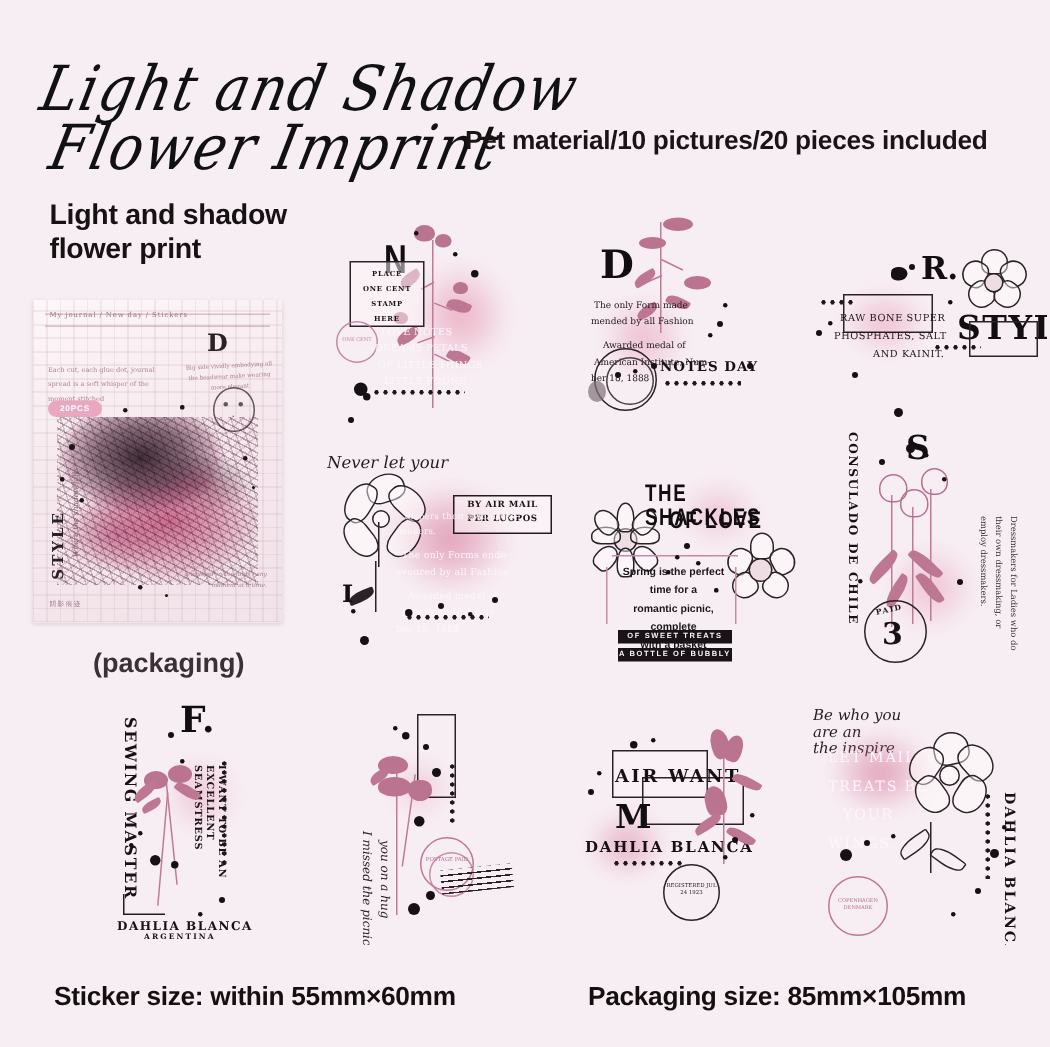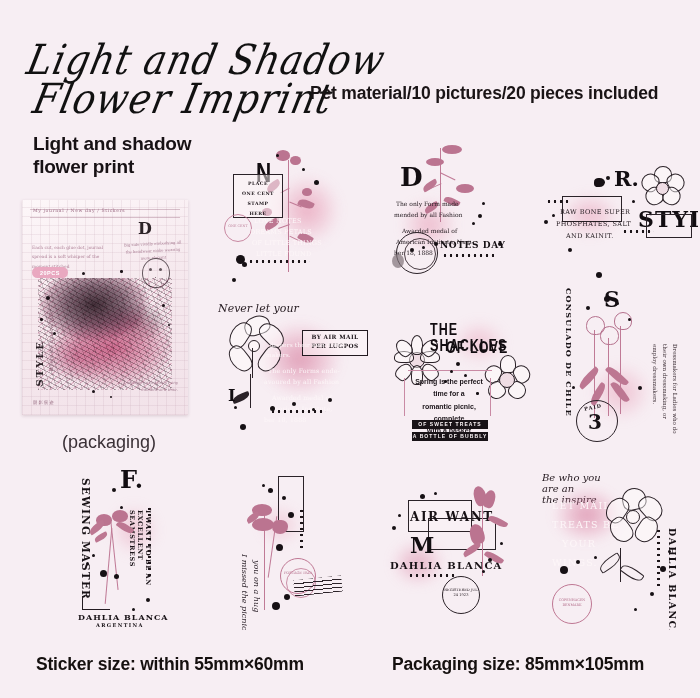--- a/index.html
+++ b/index.html
@@ -38,21 +38,21 @@
     font-size:11px;color:#2a2226;letter-spacing:.3px;white-space:nowrap;
   }
 
   .lbl-left{
     position:absolute;left:33px;top:132px;
     font-size:19px;font-weight:700;color:#171114;line-height:1.22;
     letter-spacing:-0.2px;
   }
   .lbl-pack{
     position:absolute;left:62px;top:432px;
-    font-size:18px;font-weight:400;color:#3a3036;
+    font-size:18px;font-weight:700;color:#3a3036;
   }
 
   
   .foot{
     position:absolute;bottom:23px;
     font-size:17.5px;font-weight:700;color:#15100f;white-space:nowrap;
     letter-spacing:-0.2px;
   }
   .foot.a{left:36px;}
   .foot.b{left:392px;}
@@ -373,21 +373,21 @@
 
     <div class="bigletter" style="left:76px;top:16px;font-size:21px;">R.</div>
     <div class="bigletter" style="left:100px;top:56px;font-size:22px;letter-spacing:1px;">STYLE</div>
 
     <div class="box" style="left:24px;top:44px;width:58px;height:24px;"></div>
     <div class="box" style="left:108px;top:62px;width:44px;height:22px;"></div>
 
     <div style="position:absolute;left:18px;top:54px;">
       <div class="ltxt" style="left:4px;top:0;font-size:6.5px;letter-spacing:.4px;">RAW BONE SUPER</div>
       <div class="ltxt" style="left:0px;top:12px;font-size:6.5px;letter-spacing:.4px;">PHOSPHATES, SALT</div>
-      <div class="ltxt" style="left:10px;top:24px;font-size:6.5px;letter-spacing:.4px;text-align:center;">AND KAINIT.</div>
+      <div class="ltxt" style="left:26px;top:24px;font-size:6.5px;letter-spacing:.4px;text-align:center;">AND KAINIT.</div>
     </div>
 
     <div class="dots" style="left:8px;top:48px;width:24px;"></div>
     <div class="dots" style="left:84px;top:78px;width:32px;"></div>
     <span class="splat" style="left:56px;top:26px;width:11px;height:9px;border-radius:46% 54% 58% 42%;"></span>
     <span class="splat" style="left:68px;top:24px;width:4px;height:4px;"></span>
     <span class="splat" style="left:6px;top:68px;width:4px;height:4px;"></span>
     <span class="splat" style="left:14px;top:62px;width:3px;height:3px;"></span>
     <span class="splat" style="left:30px;top:96px;width:4px;height:4px;"></span>
     <span class="splat" style="left:94px;top:48px;width:3px;height:3px;"></span>

